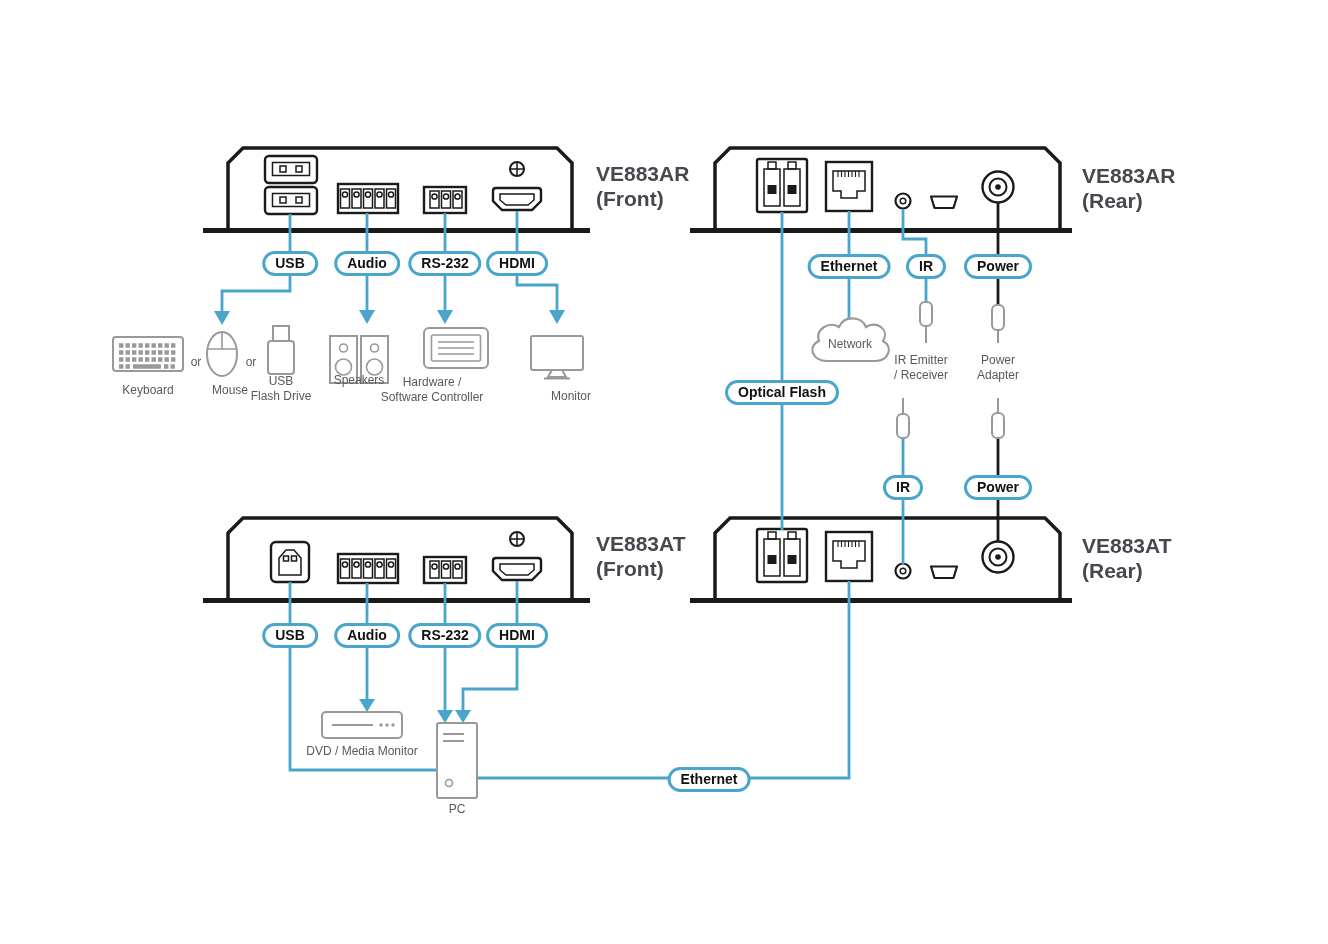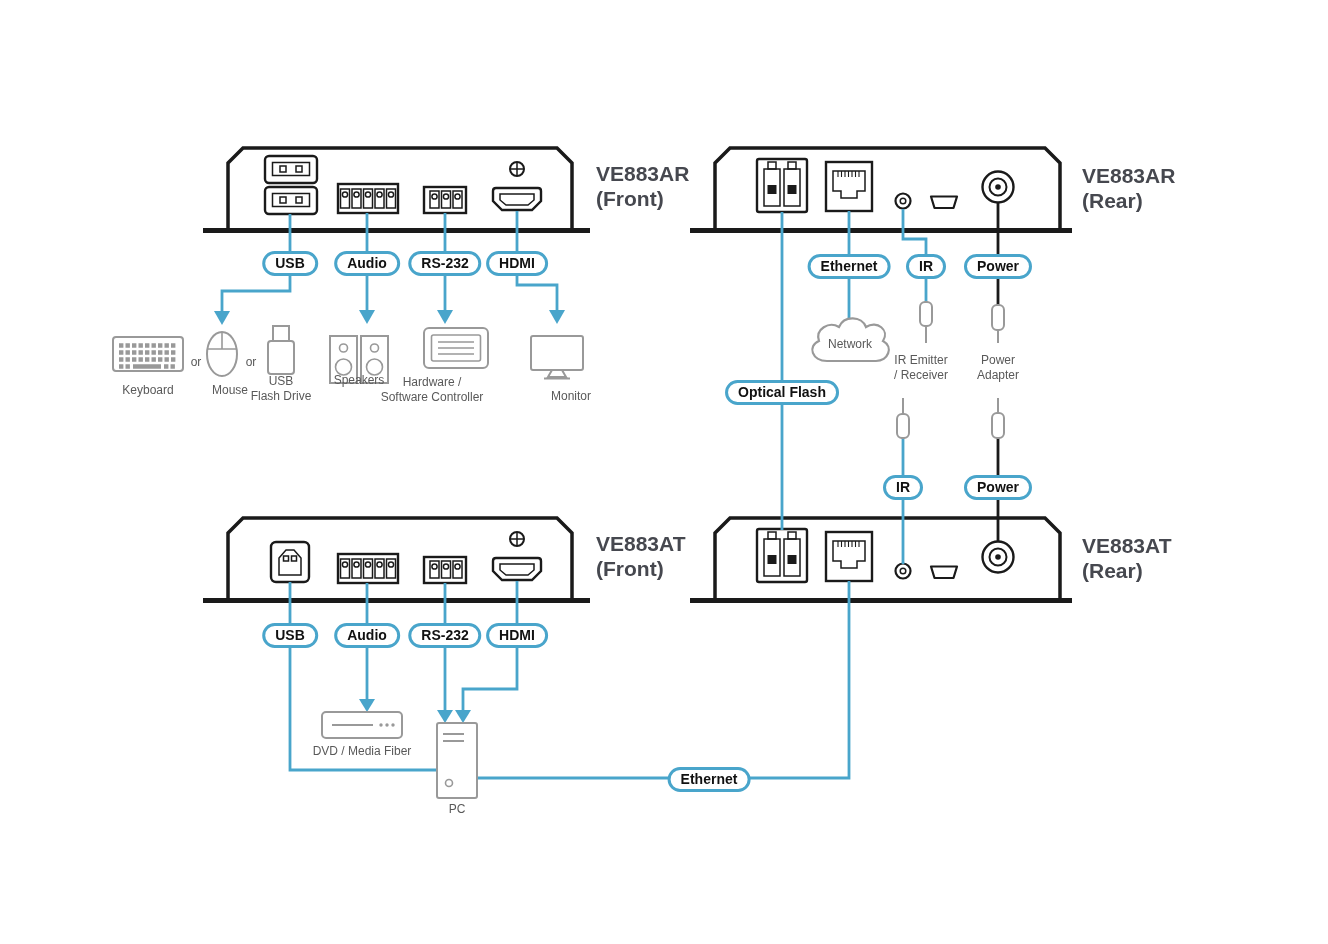--- a/index.html
+++ b/index.html
@@ -338,16 +338,16 @@
 Flash Drive</div>
 <div class="caption" style="left:359px;top:373px;">Speakers</div>
 <div class="caption" style="left:432px;top:375px;">Hardware /
 Software Controller</div>
 <div class="caption" style="left:557px;top:389px;margin-left:14px;">Monitor</div>
 <div class="caption" style="left:850px;top:337px;">Network</div>
 <div class="caption" style="left:921px;top:353px;">IR Emitter
 / Receiver</div>
 <div class="caption" style="left:998px;top:353px;">Power
 Adapter</div>
-<div class="caption" style="left:362px;top:744px;">DVD / Media Fiber</div>
+<div class="caption" style="left:362px;top:744px;">DVD / Media Monitor</div>
 <div class="caption" style="left:457px;top:802px;text-align:right;">PC</div>
 
 </div>
 
 </body></html>

